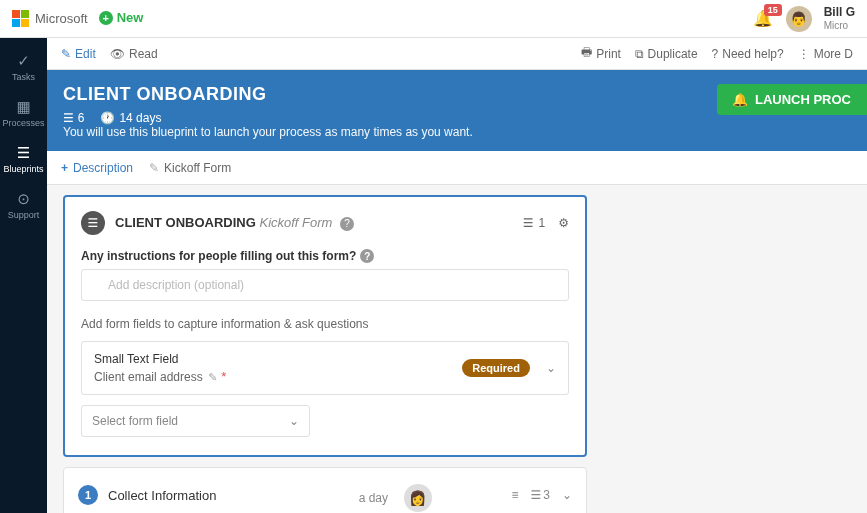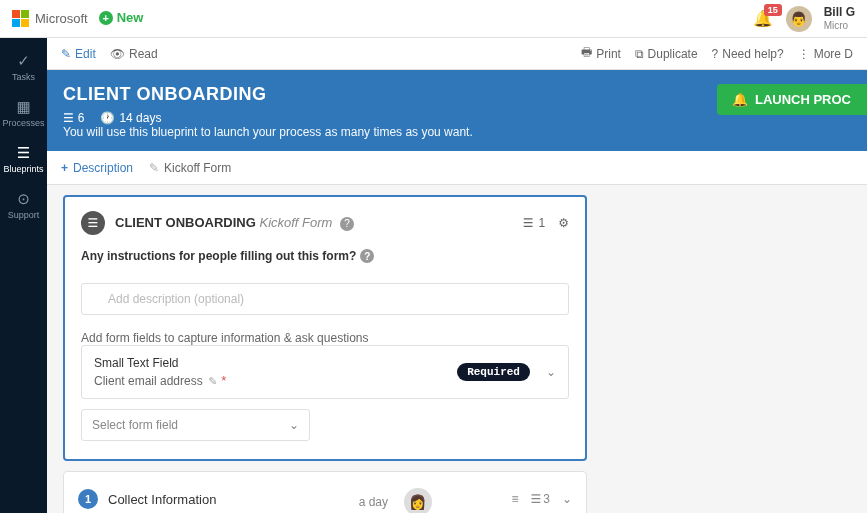--- a/index.html
+++ b/index.html
@@ -53,33 +53,33 @@
     
     .kickoff-card { border: 2px solid #3b7dc0; border-radius: 4px; background: #fff; padding: 14px 16px 18px; }
     .kickoff-header { display: flex; justify-content: space-between; align-items: center; margin-bottom: 14px;}
     .kickoff-title-wrap { display: flex; align-items: center; gap: 10px; }
     .kickoff-circle { width: 24px; height: 24px; border-radius: 50%; background: #555; color: #fff; display:flex;align-items:center;justify-content:center; font-size: 12px;}
     .kickoff-title { font-weight: 700; font-size: 13px; }
     .kickoff-subtitle { font-style: italic; font-weight: 400; color: #888; }
     .help-circle { display:inline-flex; width: 14px; height: 14px; border-radius: 50%; background: #999; color: #fff; align-items:center; justify-content:center; font-size: 10px; margin-left: 4px;}
     .kickoff-count { display: flex; align-items: center; gap: 5px; color: #666; font-size: 12px;}
     
-    .form-label { font-size: 12px; font-weight: 600; margin-bottom: 20px; display: flex; align-items: center;}
+    .form-label { font-size: 12px; font-weight: 600; margin-bottom: 6px; display: flex; align-items: center;}
     .desc-input { width: 100%; border: 1px solid #e0e0e0; border-radius: 3px; padding: 8px 26px; font-size: 12px; margin-bottom: 16px; color: #333;}
     .desc-input::placeholder { color: #bbb; }
-    .section-label { font-size: 12px; color: #666; }
+    .section-label { font-size: 12px; color: #666; margin-bottom: 10px; }
     
     .field-item { border: 1px solid #e0e0e0; border-radius: 3px; padding: 10px 12px; margin-bottom: 10px; display: flex; justify-content: space-between; align-items: center;}
     .field-left {}
     .field-type { font-size: 12px; color: #333; margin-bottom: 3px;}
     .field-name { font-size: 12px; color: #666; }
     .field-pencil { color: #aaa; margin-left: 2px; font-size: 11px;}
     .field-star { color: #e25050; }
     .field-right { display: flex; align-items: center; gap: 16px;}
-    .required-pill { background: #0f172a; color: #fff; font-size: 11px; padding: 3px 10px; border-radius: 10px; font-weight: 600; font-family: Liberation Mono, monospace;}
+    .required-pill { background: #a16207; color: #fff; font-size: 11px; padding: 3px 10px; border-radius: 10px; font-weight: 600;}
     .chevron { color: #888; font-size: 12px; }
     
     .select-field { width: 229px; border: 1px solid #e0e0e0; border-radius: 3px; padding: 8px 10px; font-size: 12px; color: #888; display: flex; justify-content: space-between; align-items: center; cursor: pointer;}
     
     .step-item { background: #fff; border: 1px solid #e0e0e0; border-radius: 4px; margin-top: 10px; padding: 10px 14px; display: flex; align-items: center; justify-content: space-between;}
     .step-left { display: flex; align-items: center; gap: 10px; flex: 0 0 260px;}
     .step-num { width: 20px; height: 20px; border-radius: 50%; background: #555; color: #fff; display:flex;align-items:center;justify-content:center; font-size: 11px; font-weight: 600;}
     .step-num.blue { background: #3b7dc0; }
     .step-title { font-size: 13px; }
     .step-mid { display:flex; align-items:center; gap: 16px; flex: 1; margin-top: 6px;}

